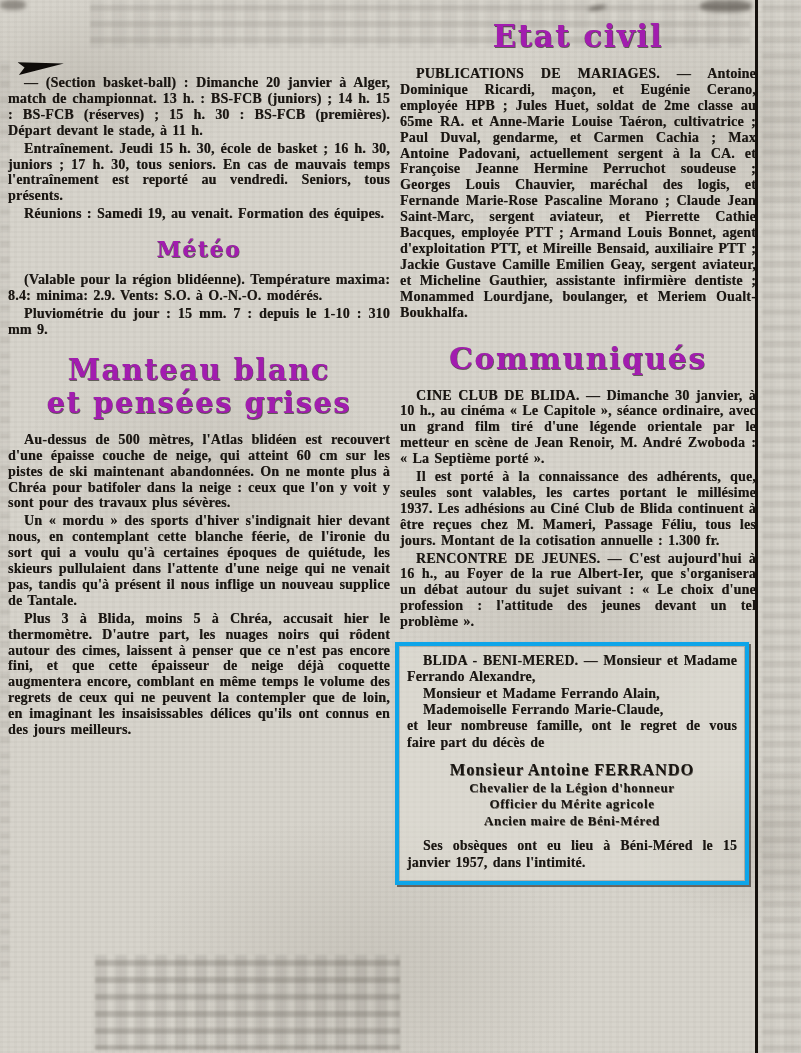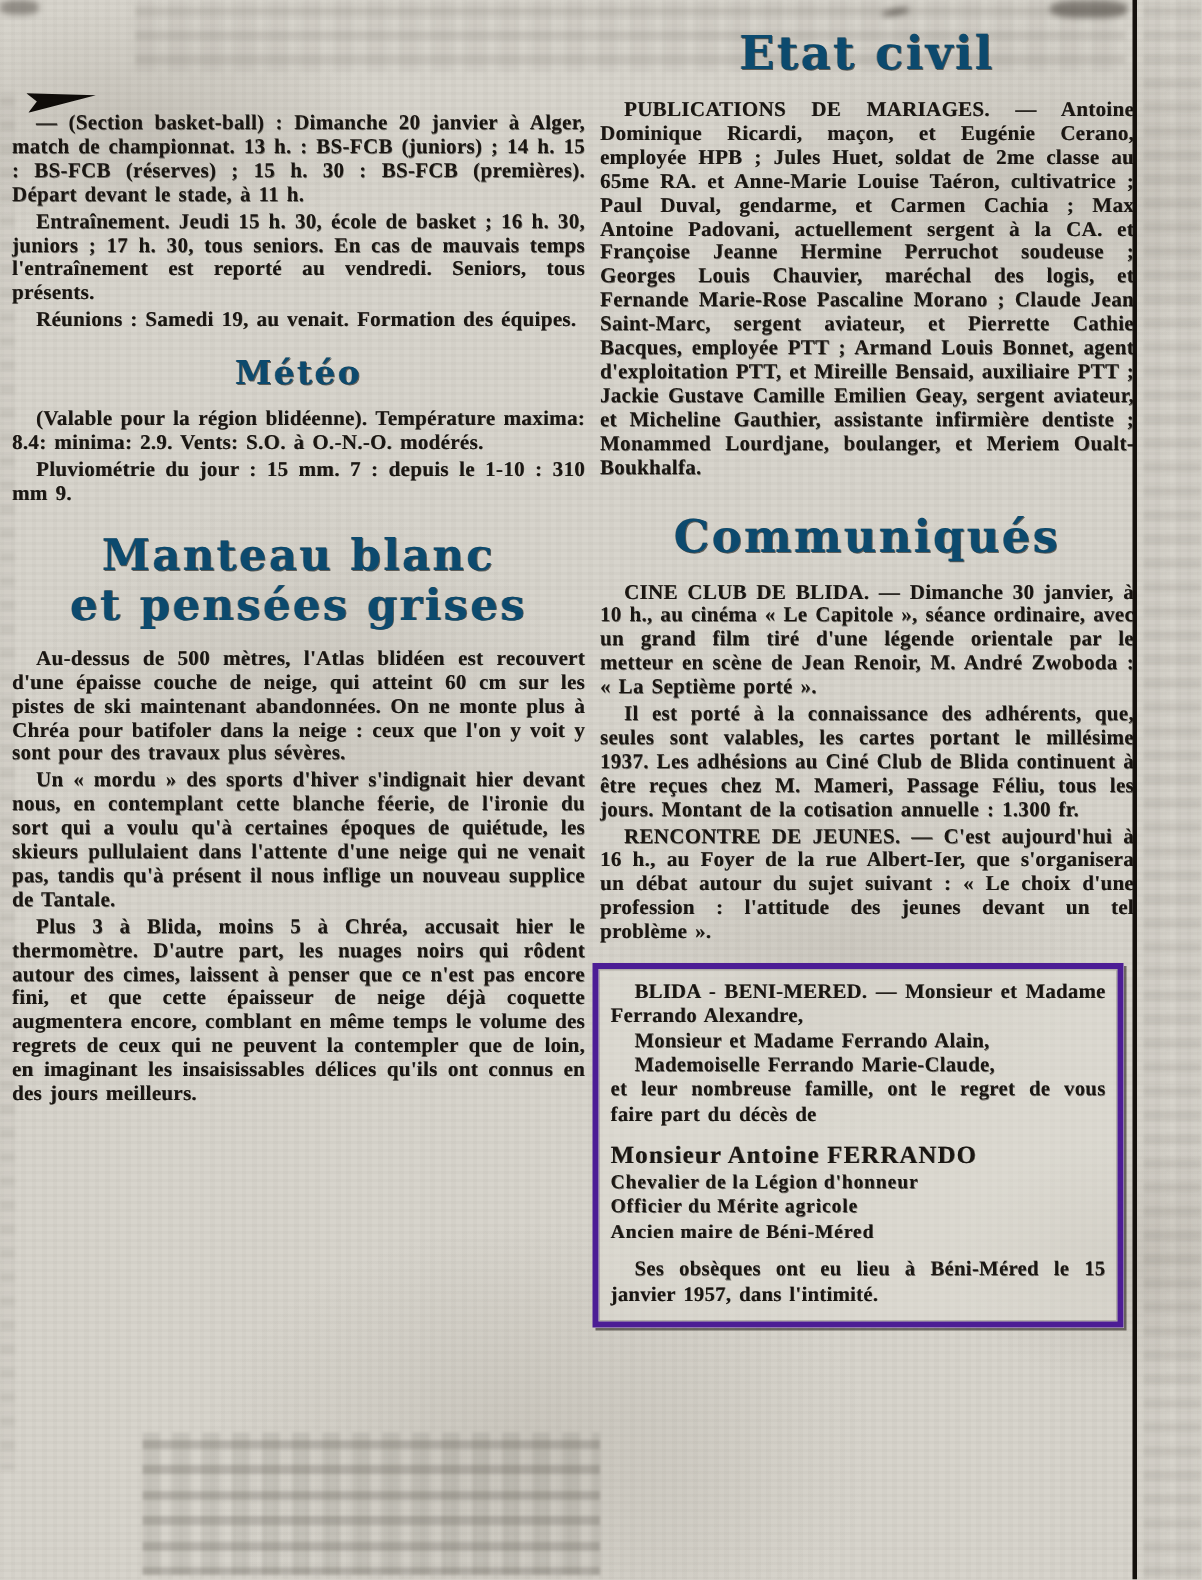--- a/index.html
+++ b/index.html
@@ -22,44 +22,44 @@
   .col-left{left:8px;top:55px;width:382px;}
   .col-right{left:400px;top:10px;width:356px;}
   .p{
     margin:0;text-align:justify;text-indent:16px;
     font-size:14px;line-height:15.9px;font-weight:700;
     letter-spacing:0.2px;word-spacing:1.5px;
     text-shadow:0.35px 0.35px 0 rgba(26,22,18,0.55);
   }
   .headline{
     font-family:"DejaVu Serif", serif;font-weight:bold;text-align:center;
-    letter-spacing:1.5px;color:#0c4a6e;
+    letter-spacing:1.5px;color:#a21caf;
     text-shadow:0.6px 0.6px 0 rgba(20,16,12,0.6), -0.4px 0.2px 0 rgba(20,16,12,0.35);
     margin:0;
   }
   .h-meteo{font-size:22px;margin-top:14px;margin-bottom:10px;}
   .h-manteau{font-size:29px;line-height:33px;margin-top:16px;margin-bottom:12px;}
   .h-etat{font-size:31px;margin-top:8px;margin-bottom:12px;}
   .h-comm{font-size:30px;margin-top:20px;margin-bottom:12px;}
   .sp{margin-top:2px;}
   .arrow{
     position:absolute;left:10px;top:1px;width:46px;height:19px;background:#0f0c09;
     clip-path:polygon(0 20%, 100% 52%, 0 88%, 14% 52%);
     transform:rotate(-6deg);
   }
   .obit-box{
     margin-top:12px;margin-left:-5px;width:330px;
-    border:4px solid #4c1d95;
+    border:4px solid #0ea5e9;
     box-shadow:2px 2px 0 rgba(21,17,13,0.55), inset 0 0 0 1px rgba(21,17,13,0.2);
     padding:7px 8px 10px 8px;
     background:rgba(226,223,215,0.45);
   }
   .obit-box .p{font-size:13.8px;line-height:16.3px;}
   .obit-center{
-    text-align:left;font-weight:bold;margin:0;
+    text-align:center;font-weight:bold;margin:0;
     text-shadow:0.5px 0.5px 0 rgba(20,16,12,0.6);
   }
   .obit-name{font-size:16.5px;margin-top:9px;letter-spacing:0.8px;}
   .obit-title{font-size:13px;line-height:16.5px;letter-spacing:0.6px;}
   .obit-title-last{margin-bottom:9px;}
   .vrule{position:absolute;left:755px;top:0;width:3px;height:1053px;background:#15110d;}
   .ghost{
     position:absolute;pointer-events:none;
     background:
       repeating-linear-gradient(180deg, transparent 0 5px, rgba(74,68,60,0.12) 5px 11px, transparent 11px 16px),

